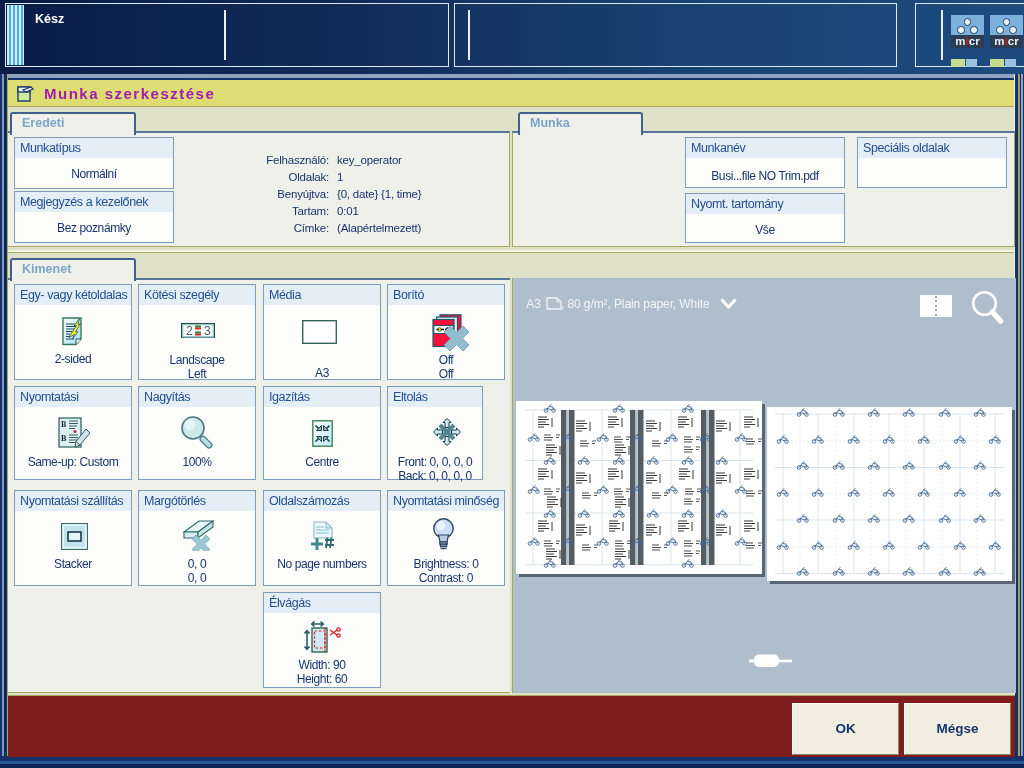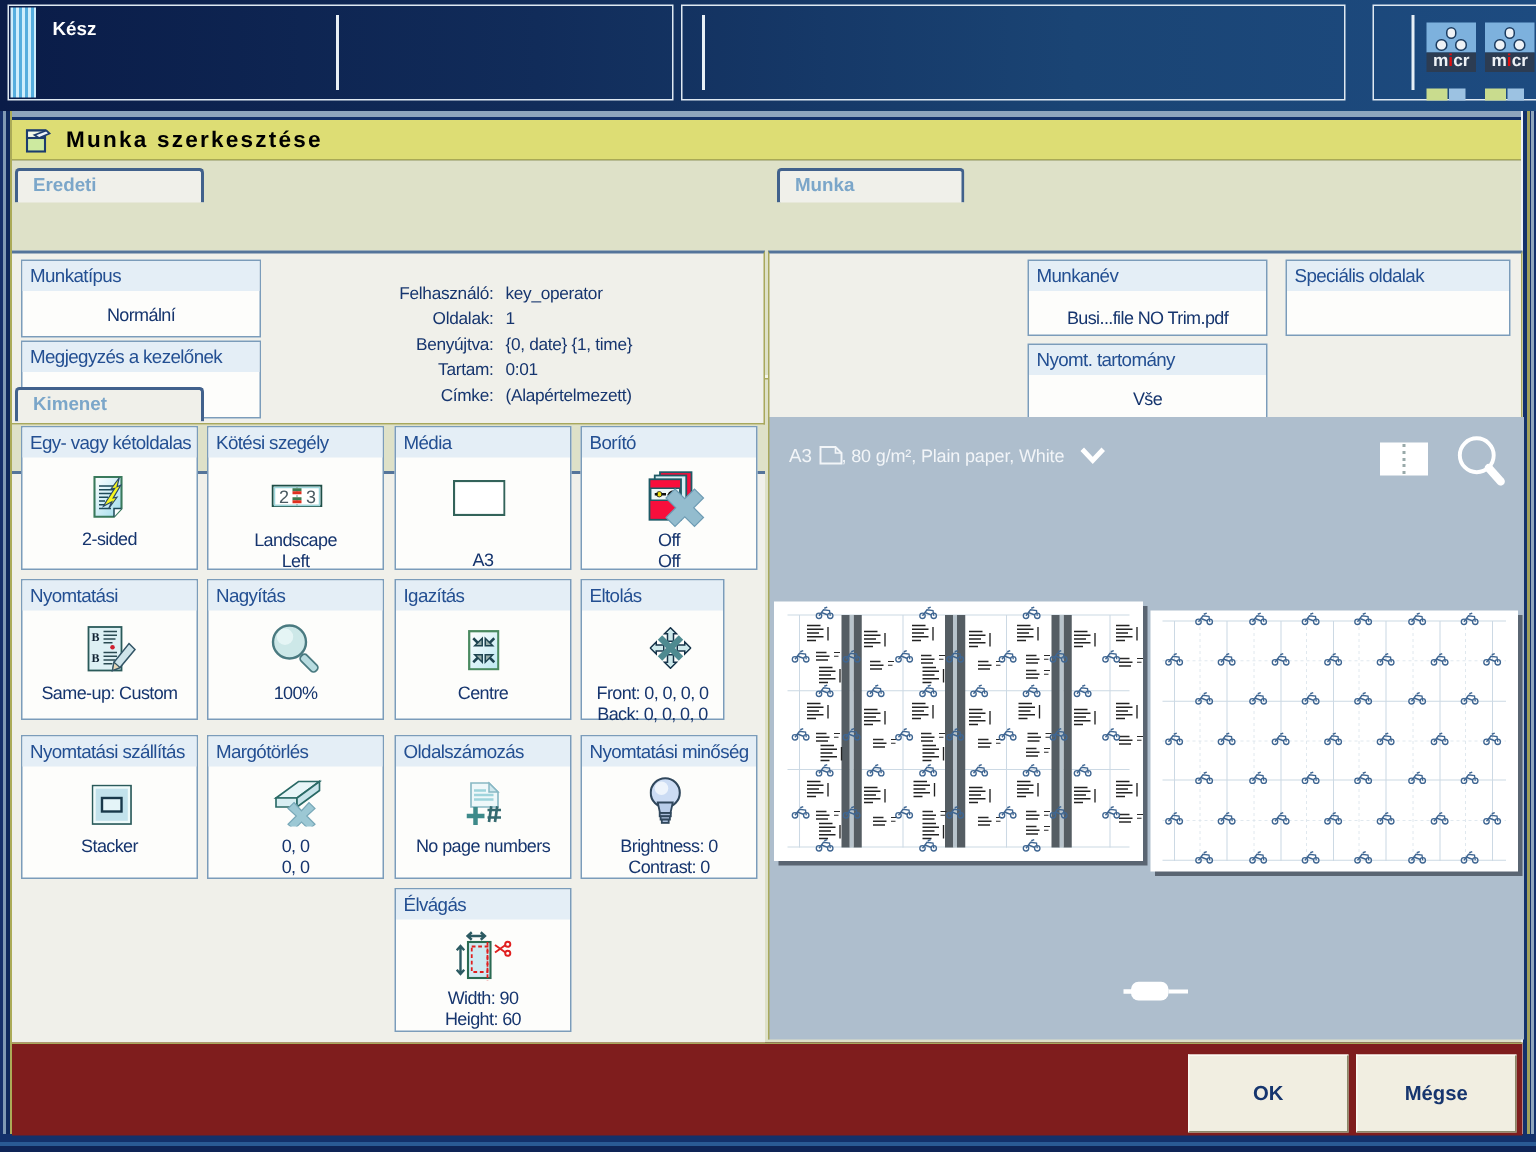--- a/index.html
+++ b/index.html
@@ -26,27 +26,27 @@
   #frame-top-sil{left:0;top:74px;width:1024px;height:4px;background:#8ea5bd;}
   #frame-top-navy{left:0;top:78px;width:1024px;height:2px;background:#13316b;}
   #frame-left{left:0;top:74px;width:8px;height:684px;
      background:linear-gradient(90deg,#16316b 0 2px,#7f9ab4 2px 4px,#0f2a5e 4px 7px,#abab58 7px 8px);}
   #frame-right{left:1014px;top:74px;width:10px;height:684px;
      background:linear-gradient(90deg,#eef2f6 0 1px,#13316b 1px 4px,#a0a05c 4px 6px,#13316b 6px 7px,#8fa6bd 7px 9px,#13316b 9px 10px);}
   #frame-bottom{left:0;top:756px;width:1024px;height:12px;
      background:linear-gradient(180deg,#13316b 0 5px,#2a5a94 5px 8px,#0e2456 8px 12px);}
   
   #title{left:8px;top:80px;width:1007px;height:26px;background:#dddd74;border-bottom:1px solid #a9a955;}
-  #title .txt{position:absolute;left:36px;top:5px;font-size:15px;letter-spacing:1.5px;font-weight:bold;color:#000000;}
+  #title .txt{position:absolute;left:36px;top:5px;font-size:15px;letter-spacing:1.5px;font-weight:bold;color:#a21caf;}
   
   #body{left:8px;top:107px;width:1007px;height:588px;background:#dee1c8;}
   .tab{position:absolute;height:21px;background:#f0f0ea;border:2px solid #41618c;border-bottom:none;z-index:3;
        border-radius:3px 3px 0 0;font-weight:bold;font-size:12.5px;color:#7ba6c9;padding:0 0 0 10px;line-height:18px;}
   .gbox{position:absolute;background:#f0f0ea;border-top:2px solid #54749a;box-sizing:border-box;
-        border-right:1px solid #a8a85c;border-bottom:1px solid #a8a85c;margin-top:36px;}
+        border-right:1px solid #a8a85c;border-bottom:1px solid #a8a85c;}
   .btn{position:absolute;background:#fdfdfb;border:1px solid #7b9cba;box-sizing:border-box;}
   .btn .hd{position:absolute;left:0;top:0;right:0;height:20px;background:#e4eef6;
      font-size:12.5px;letter-spacing:-0.4px;color:#234f92;padding:3px 0 0 5px;box-sizing:border-box;white-space:nowrap;overflow:hidden;}
   .btn .val{position:absolute;left:0;right:0;text-align:center;font-size:12px;letter-spacing:-0.4px;color:#16356e;line-height:13.5px;white-space:nowrap;}
   .info{position:absolute;font-size:11.5px;letter-spacing:-0.2px;color:#16356e;white-space:nowrap;}
   .ir{text-align:right;}
   
   #preview{left:512px;top:278px;width:503px;height:415px;background:#aebecd;border-left:1px solid #a8a85c;}
   .sheet{position:absolute;background:#fff;box-shadow:3px 3px 0 #5a6572;}
   

